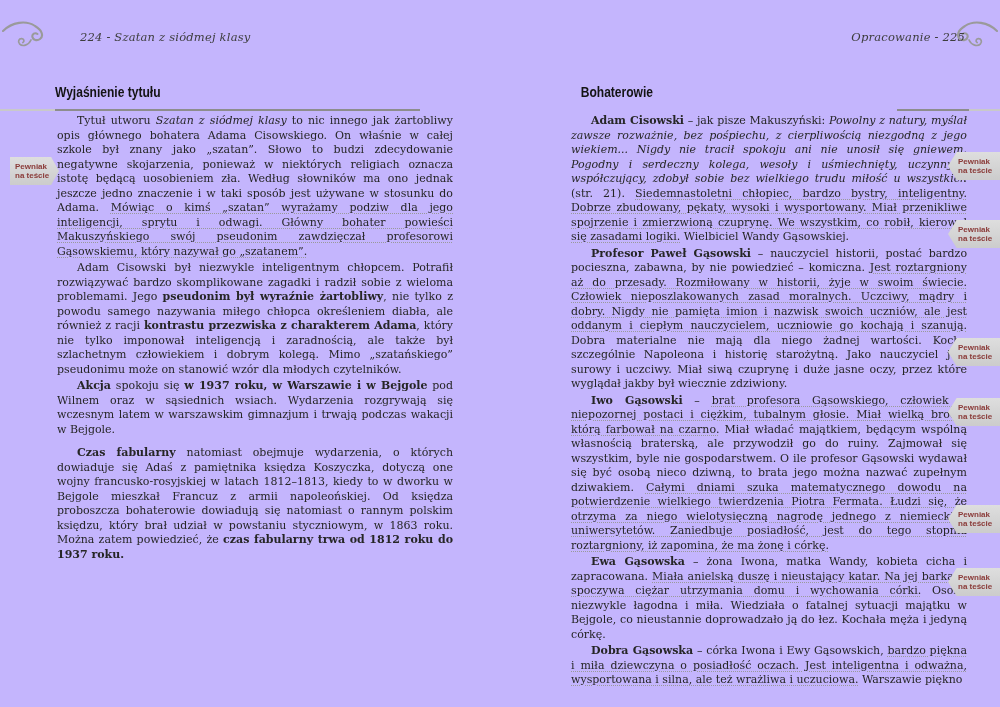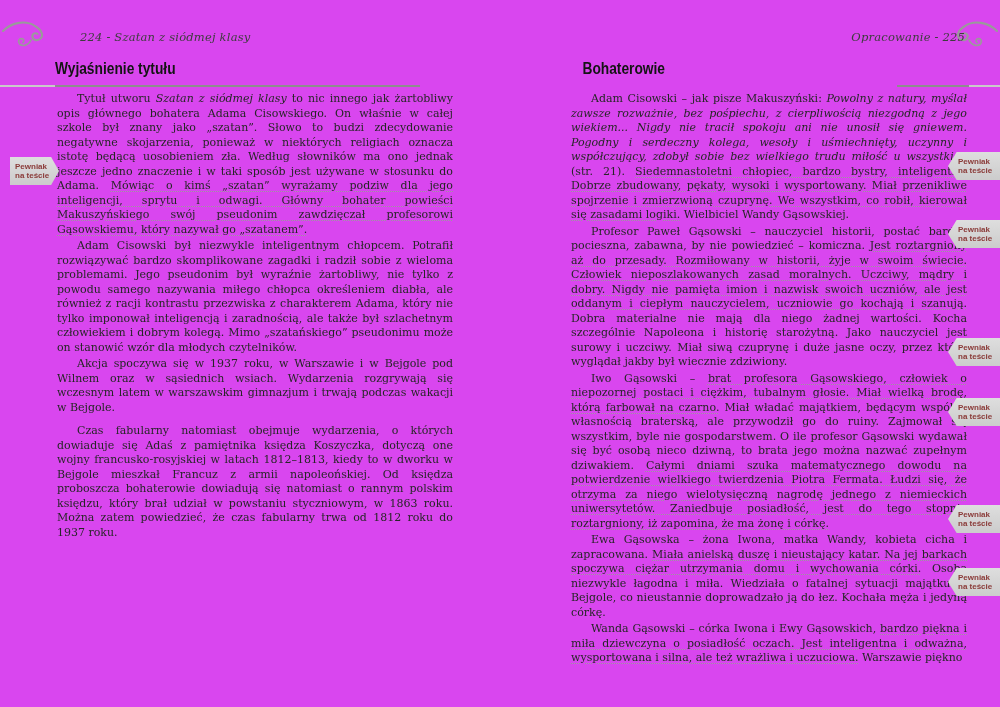--- a/index.html
+++ b/index.html
@@ -1,39 +1,39 @@
 <!DOCTYPE html>
 <html lang="pl"><head>
 <meta charset="utf-8">
 <style>
   html,body{margin:0;padding:0;background:#ffffff;}
   .spread{
-    position:relative;width:1000px;height:707px;background:#d946ef;
+    position:relative;width:1000px;height:707px;background:#c4b5fd;
     font-family:"DejaVu Serif",serif;color:#232323;overflow:hidden;
   }
   
   .flourish{position:absolute;top:16px;}
   .flourish-left{left:2px;}
   .flourish-right{right:2px;transform:scaleX(-1);}
 
   
   .page{position:absolute;top:30px;width:400px;}
   .page-left{left:55px;}
   .page-right{left:569px;}
 
   .running-head{
     font-style:italic;font-size:11.5px;color:#3d3d3d;letter-spacing:.2px;
   }
   .page-left .running-head{padding-left:25px;text-align:left;}
   .page-right .running-head{padding-right:4px;text-align:right;}
 
   .section-title{
-    position:relative;margin:16px 0 14px 0;
+    position:relative;margin:40px 0 14px 0;
     font-family:"Liberation Sans",sans-serif;font-weight:bold;
-    font-size:16px;color:#141414;letter-spacing:0;
+    font-size:14px;color:#141414;letter-spacing:0;
   }
   .section-title .squeeze{display:inline-block;transform:scaleX(.86);}
   .st-left .squeeze{transform-origin:left center;}
   .st-right{text-align:left;}
   .st-right .squeeze{transform-origin:right center;}
   .section-title .rule{position:absolute;top:25px;height:2px;}
   .st-left .rule{
     left:-55px;width:420px;
     background:linear-gradient(to right,#c9c9c9 0 55px,#8d8d8d 55px);
   }
@@ -41,21 +41,21 @@
     right:-55px;width:127px;
     background:linear-gradient(to left,#c9c9c9 0 55px,#8d8d8d 55px);
   }
 
   .para{
     margin:2px;font-size:11px;line-height:14.5px;text-align:justify;
     text-indent:20px;color:#262626;
   }
   .para.gap{margin-top:9px;}
 
-  .run-b{font-weight:normal;}
+  .run-b{font-weight:bold;}
   .run-i{font-style:italic;}
   .run-u{
     text-decoration-line:underline;
     text-decoration-style:dotted;
     text-decoration-color:#9a9a9a;
     text-decoration-thickness:1px;
     text-underline-offset:2px;
   }
 
   
@@ -92,36 +92,36 @@
   <div class="page page-left">
     <div class="running-head">224 - Szatan z siódmej klasy</div>
 
     <h2 class="section-title st-left">
       <span class="squeeze">Wyjaśnienie tytułu</span>
       <span class="rule"></span>
     </h2>
     <p class="para"><span>Tytuł utworu </span><span class="run-i">Szatan z siódmej klasy</span><span> to nic innego jak żartobliwy opis głównego bohatera Adama Cisowskiego. On właśnie w całej szkole był znany jako „szatan”. Słowo to budzi zdecydowanie negatywne skojarzenia, ponieważ w niektórych religiach oznacza istotę będącą uosobieniem zła. Według słowników ma ono jednak jeszcze jedno znaczenie i w taki sposób jest używane w stosunku do Adama. </span><span class="run-u">Mówiąc o kimś „szatan” wyrażamy podziw dla jego inteligencji, sprytu i odwagi. Główny bohater powieści Makuszyńskiego swój pseudonim zawdzięczał profesorowi Gąsowskiemu, który nazywał go „szatanem”.</span></p>
     <p class="para"><span>Adam Cisowski był niezwykle inteligentnym chłopcem. Potrafił rozwiązywać bardzo skomplikowane zagadki i radził sobie z wieloma problemami. Jego </span><span class="run-b">pseudonim był wyraźnie żartobliwy</span><span>, nie tylko z powodu samego nazywania miłego chłopca określeniem diabła, ale również z racji </span><span class="run-b">kontrastu przezwiska z charakterem Adama</span><span>, który nie tylko imponował inteligencją i zaradnością, ale także był szlachetnym człowiekiem i dobrym kolegą. Mimo „szatańskiego” pseudonimu może on stanowić wzór dla młodych czytelników.</span></p>
 
-    <p class="para"><span class="run-b">Akcja</span><span> spoczywa się </span><span class="run-b">w 1937 roku, w Warszawie i w Bejgole</span><span> pod Wilnem oraz w sąsiednich wsiach. Wydarzenia rozgrywają się wczesnym latem w warszawskim gimnazjum i trwają podczas wakacji w Bejgole.</span></p>
+    <p class="para"><span class="run-b">Akcja</span><span> spokoju się </span><span class="run-b">w 1937 roku, w Warszawie i w Bejgole</span><span> pod Wilnem oraz w sąsiednich wsiach. Wydarzenia rozgrywają się wczesnym latem w warszawskim gimnazjum i trwają podczas wakacji w Bejgole.</span></p>
     <p class="para gap"><span class="run-b">Czas fabularny</span><span> natomiast obejmuje wydarzenia, o których dowiaduje się Adaś z pamiętnika księdza Koszyczka, dotyczą one wojny francusko-rosyjskiej w latach 1812–1813, kiedy to w dworku w Bejgole mieszkał Francuz z armii napoleońskiej. Od księdza proboszcza bohaterowie dowiadują się natomiast o rannym polskim księdzu, który brał udział w powstaniu styczniowym, w 1863 roku. Można zatem powiedzieć, że </span><span class="run-b">czas fabularny trwa od 1812 roku do 1937 roku.</span></p>
   </div>
 
   <div class="page page-right">
     <div class="running-head">Opracowanie - 225</div>
 
     <h2 class="section-title st-right">
       <span class="squeeze">Bohaterowie</span>
       <span class="rule"></span>
     </h2>
     <p class="para"><span class="run-b">Adam Cisowski</span><span> – jak pisze Makuszyński: </span><span class="run-i">Powolny z natury, myślał zawsze rozważnie, bez pośpiechu, z cierpliwością niezgodną z jego wiekiem... Nigdy nie tracił spokoju ani nie unosił się gniewem. Pogodny i serdeczny kolega, wesoły i uśmiechnięty, uczynny i współczujący, zdobył sobie bez wielkiego trudu miłość u wszystkich</span><span> (str. 21). </span><span class="run-u">Siedemnastoletni chłopiec, bardzo bystry, inteligentny. Dobrze zbudowany, pękaty, wysoki i wysportowany. Miał przenikliwe spojrzenie i zmierzwioną czuprynę. We wszystkim, co robił, kierował się zasadami logiki.</span><span> Wielbiciel Wandy Gąsowskiej.</span></p>
     <p class="para"><span class="run-b">Profesor Paweł Gąsowski</span><span> – nauczyciel historii, postać bardzo pocieszna, zabawna, by nie powiedzieć – komiczna. </span><span class="run-u">Jest roztargniony aż do przesady. Rozmiłowany w historii, żyje w swoim świecie. Człowiek nieposzlakowanych zasad moralnych. Uczciwy, mądry i dobry. Nigdy nie pamięta imion i nazwisk swoich uczniów, ale jest oddanym i ciepłym nauczycielem, uczniowie go kochają i szanują.</span><span> Dobra materialne nie mają dla niego żadnej wartości. Kocha szczególnie Napoleona i historię starożytną. Jako nauczyciel jest surowy i uczciwy. Miał siwą czuprynę i duże jasne oczy, przez które wyglądał jakby był wiecznie zdziwiony.</span></p>
     <p class="para"><span class="run-b">Iwo Gąsowski</span><span> – </span><span class="run-u">brat profesora Gąsowskiego, człowiek o niepozornej postaci i ciężkim, tubalnym głosie. Miał wielką brodę, którą farbował na czarno.</span><span> Miał władać majątkiem, będącym wspólną własnością braterską, ale przywodził go do ruiny. Zajmował się wszystkim, byle nie gospodarstwem. O ile profesor Gąsowski wydawał się być osobą nieco dziwną, to brata jego można nazwać zupełnym dziwakiem. </span><span class="run-u">Całymi dniami szuka matematycznego dowodu na potwierdzenie wielkiego twierdzenia Piotra Fermata. Łudzi się, że otrzyma za niego wielotysięczną nagrodę jednego z niemieckich uniwersytetów. Zaniedbuje posiadłość, jest do tego stopnia roztargniony, iż zapomina, że ma żonę i córkę.</span></p>
     <p class="para"><span class="run-b">Ewa Gąsowska</span><span> – żona Iwona, matka Wandy, kobieta cicha i zapracowana. </span><span class="run-u">Miała anielską duszę i nieustający katar. Na jej barkach spoczywa ciężar utrzymania domu i wychowania córki.</span><span> Osoba niezwykle łagodna i miła. Wiedziała o fatalnej sytuacji majątku w Bejgole, co nieustannie doprowadzało ją do łez. Kochała męża i jedyną córkę.</span></p>
-    <p class="para"><span class="run-b">Wanda Gąsowski</span><span> – córka Iwona i Ewy Gąsowskich, </span><span class="run-u">bardzo piękna i miła dziewczyna o posiadłość oczach. Jest inteligentna i odważna, wysportowana i silna, ale też wrażliwa i uczuciowa.</span><span> Warszawie piękno</span></p>
+    <p class="para"><span class="run-b">Dobra Gąsowska</span><span> – córka Iwona i Ewy Gąsowskich, </span><span class="run-u">bardzo piękna i miła dziewczyna o posiadłość oczach. Jest inteligentna i odważna, wysportowana i silna, ale też wrażliwa i uczuciowa.</span><span> Warszawie piękno</span></p>
   </div>
 
   <div class="badge badge-left" style="top:157px">
     <span>Pewniak</span>
       <span>na teście</span>
   </div>
   <div class="badge badge-right" style="top:152px">
     <span>Pewniak</span>
       <span>na teście</span>
   </div>

